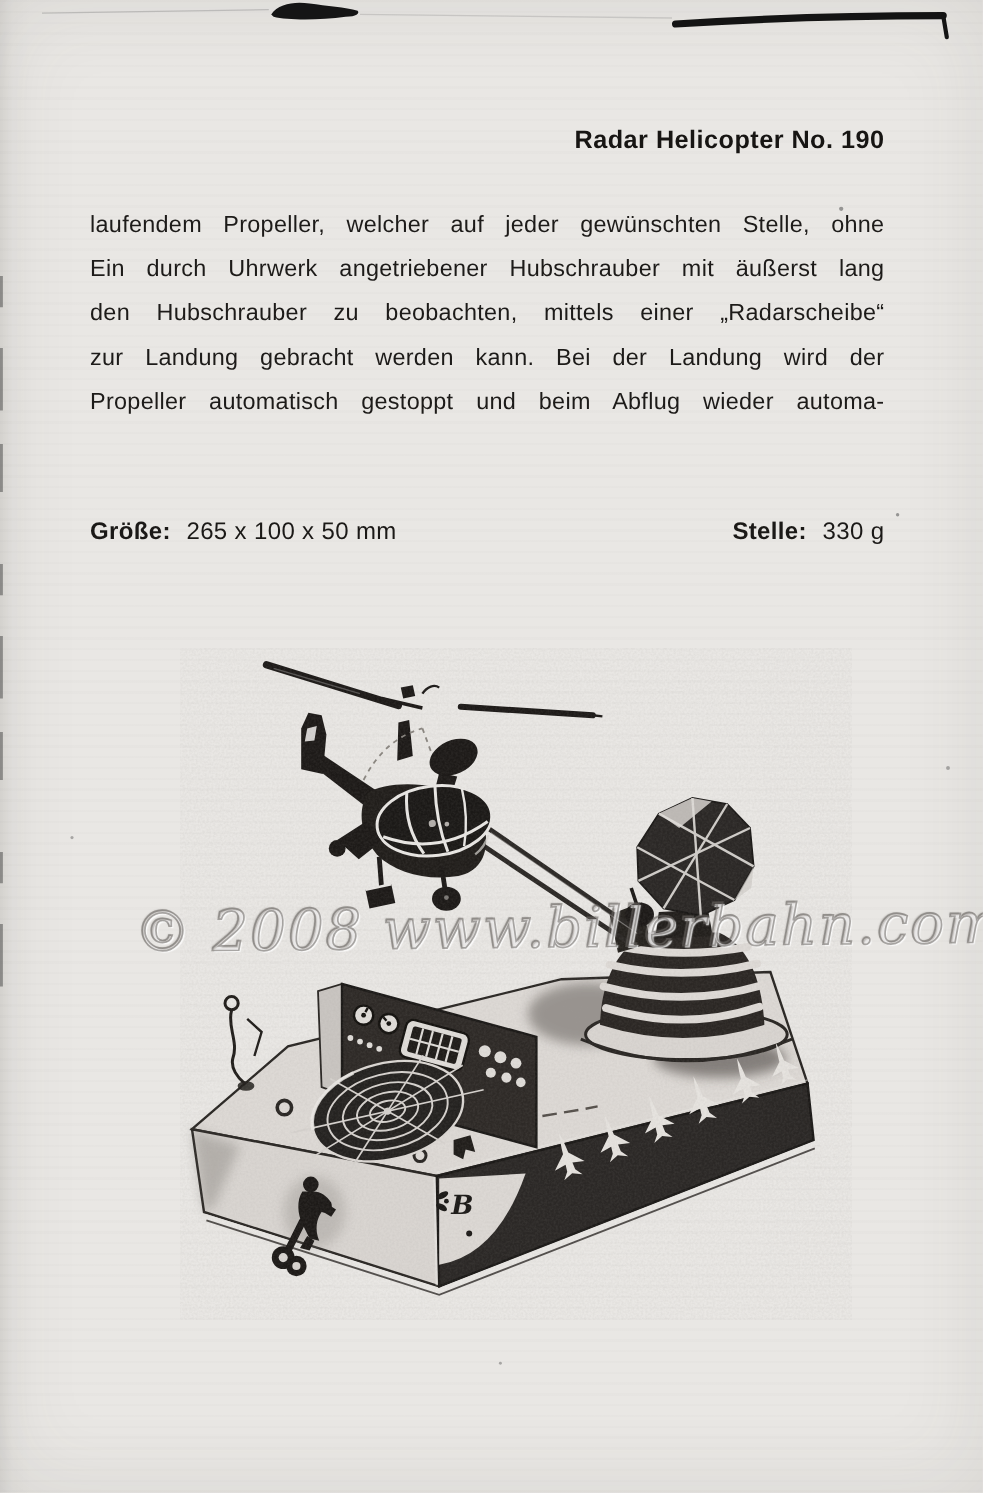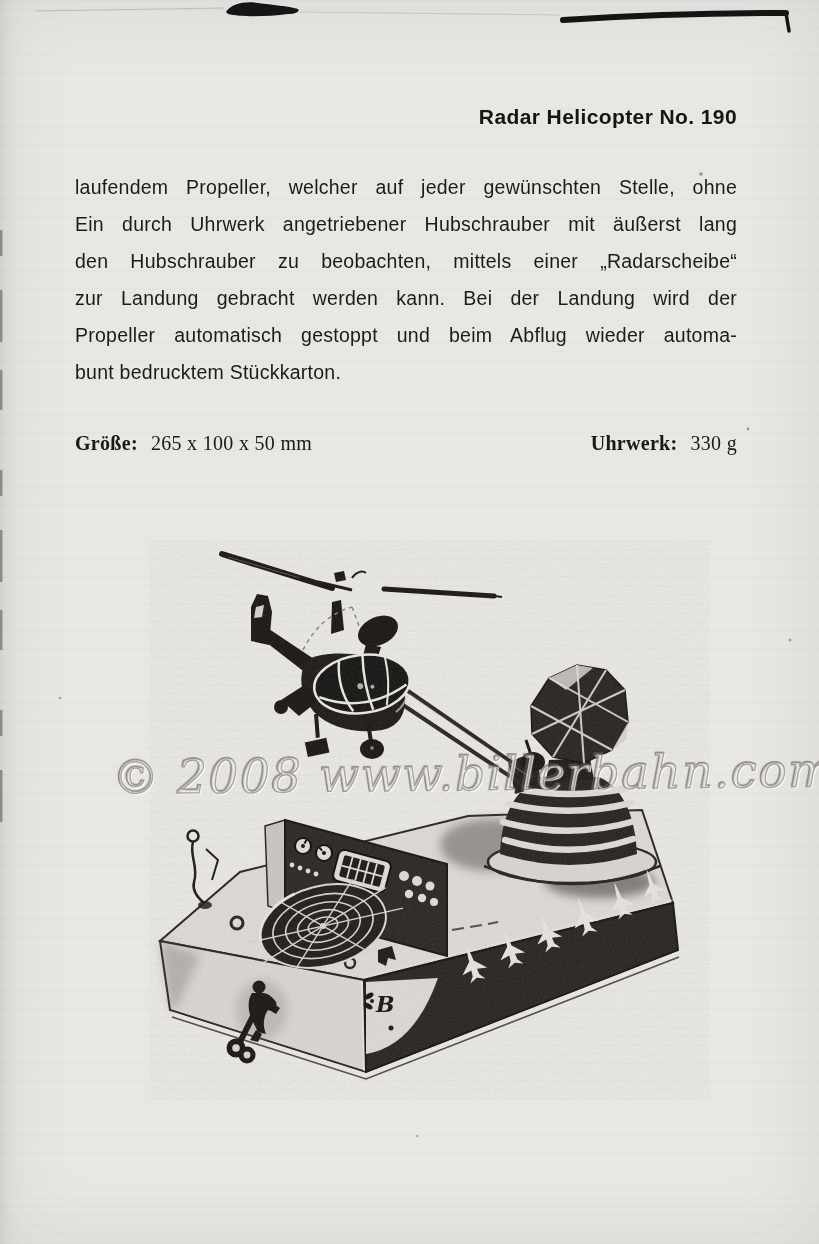--- a/index.html
+++ b/index.html
@@ -29,21 +29,21 @@
     color:#1d1b19;
   }
   .desc .line{text-align:justify;text-align-last:justify;height:37px;}
   .desc .line.last{text-align-last:left;}
   .specs{
     position:absolute;left:75px;top:432px;width:662px;
     display:flex;justify-content:space-between;align-items:baseline;
     font-size:20px;color:#1b1917;letter-spacing:.3px;
   }
   .specs .lbl{font-weight:bold;margin-right:13px;}
-  .spec-group{display:flex;align-items:baseline;font-family:Liberation Serif, serif;}
+  .spec-group{display:flex;align-items:baseline;}
   .illu{position:absolute;left:0;top:0;width:819px;height:1244px;z-index:1;}
   .watermark{
     position:absolute;left:112px;top:746px;z-index:5;
     font-family:"DejaVu Serif",serif;font-style:italic;
     font-size:47px;letter-spacing:1.5px;white-space:nowrap;
     color:rgba(125,122,117,0.10);
     -webkit-text-stroke:1.4px rgba(104,101,97,0.55);
     text-shadow:1.5px 1.5px 1px rgba(255,255,255,0.85), -1px -1px 1px rgba(80,78,75,0.22);
     transform:rotate(-0.6deg);
     pointer-events:none;
@@ -287,29 +287,28 @@
 
   <div class="txt-layer">
     <h1 class="title">Radar Helicopter No. 190</h1>
 
     <div class="desc">
       <div class="line">laufendem Propeller, welcher auf jeder gewünschten Stelle, ohne</div>
       <div class="line">Ein durch Uhrwerk angetriebener Hubschrauber mit äußerst lang</div>
       <div class="line">den Hubschrauber zu beobachten, mittels einer „Radarscheibe“</div>
       <div class="line">zur Landung gebracht werden kann. Bei der Landung wird der</div>
       <div class="line">Propeller automatisch gestoppt und beim Abflug wieder automa-</div>
-      <div class="line last">bunt bedrucktem Stückkarton.</div>
     </div>
 
     <div class="specs">
       <div class="spec-group">
         <span class="lbl">Größe:</span>
         <span>265 x 100 x 50 mm</span>
       </div>
       <div class="spec-group">
-        <span class="lbl">Uhrwerk:</span>
+        <span class="lbl">Stelle:</span>
         <span>330 g</span>
       </div>
     </div>
   </div>
 
   <div class="watermark">© 2008 www.billerbahn.com</div>
 </div>
 
 </body></html>

